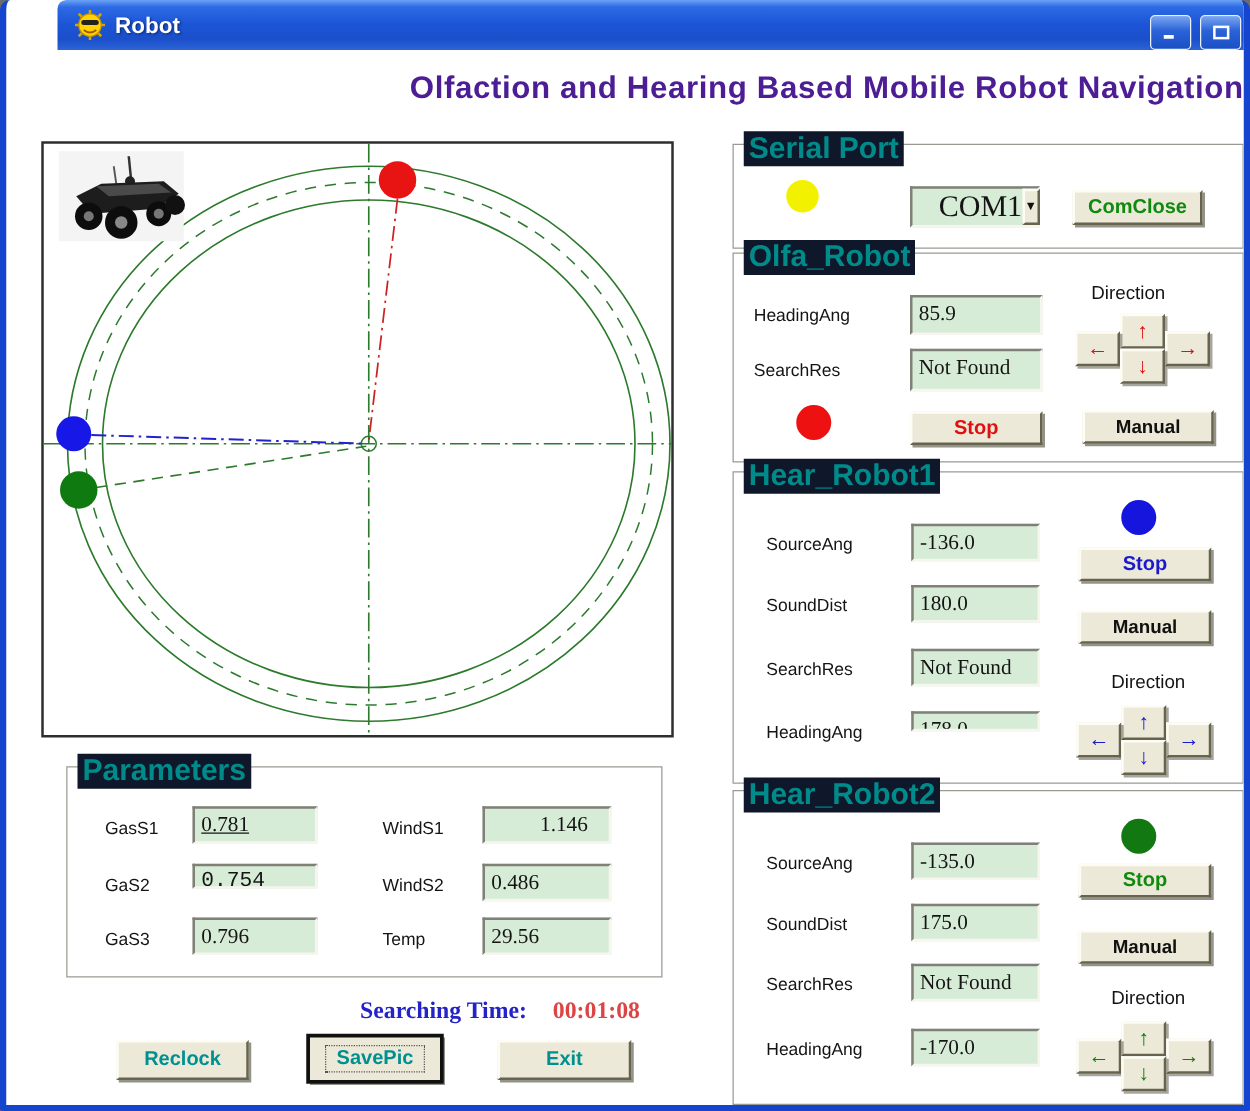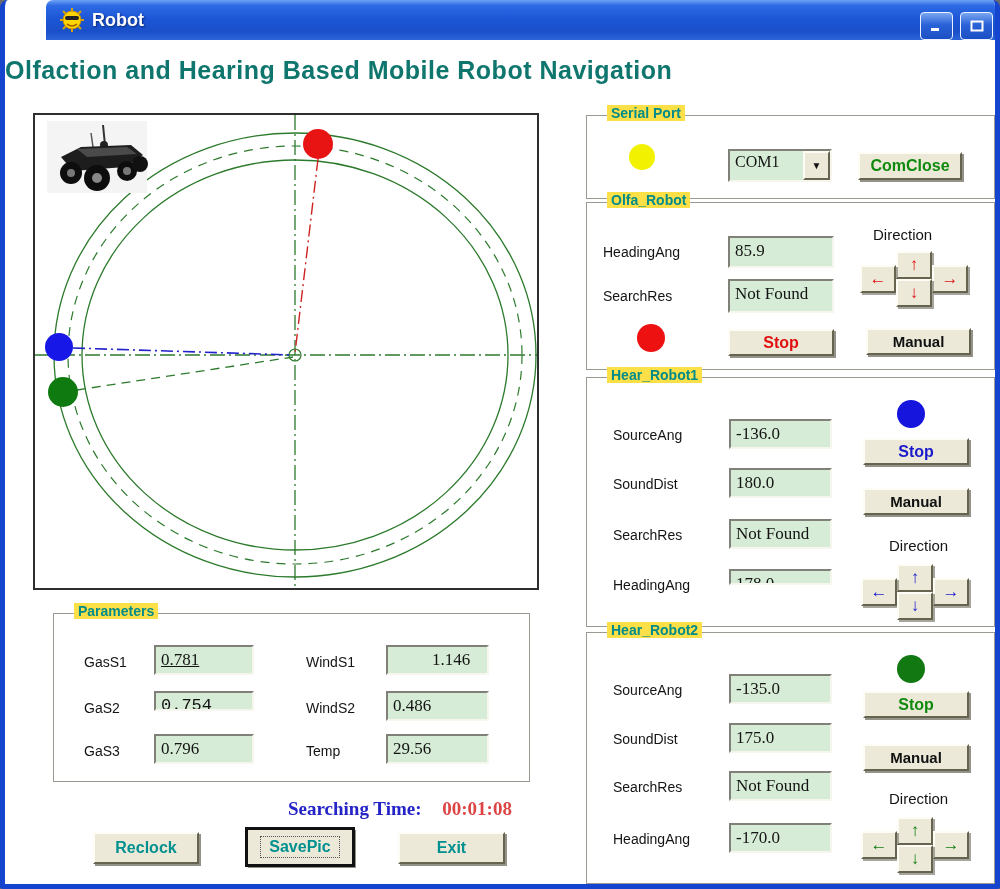--- a/index.html
+++ b/index.html
@@ -10,29 +10,29 @@
     background:linear-gradient(180deg,#6ba2f5 0%,#2d6ae4 14%,#1c55d6 48%,#1a4fc9 78%,#2c64d8 100%);
     border-radius:7px 7px 0 0;margin-left:46px;}
   .appicon{position:absolute;left:13px;top:7px;width:26px;height:26px;}
   .wtitle{position:absolute;left:46px;top:0;height:40px;line-height:40px;color:#fff;
     font-weight:bold;font-size:18px;text-shadow:1px 1px 2px #0a2a7a;}
   .winbtns{position:absolute;right:13px;top:12px;display:flex;gap:7px;}
   .wbtn{width:31px;height:26px;border-radius:4px;border:1px solid #eaf2ff;
     background:linear-gradient(180deg,#7aa7f0,#2a62d8 45%,#1c4fc4);display:flex;align-items:center;justify-content:center;}
   .wbtn.close{background:linear-gradient(180deg,#f0a08a,#dd5331 45%,#c43a1a);}
   
-  .pagetitle{position:absolute;left:0;top:56px;width:100%;text-align:left;
-    font-size:25px;font-weight:bold;color:#0f766e;letter-spacing:.5px;}
+  .pagetitle{position:absolute;left:0;top:56px;width:100%;text-align:right;
+    font-size:25px;font-weight:bold;color:#4c1d95;letter-spacing:.5px;}
   
   .plot{position:absolute;left:28px;top:113px;width:506px;height:477px;background:#fff;
     border:2px solid #2e2e2e;box-sizing:border-box;}
   
   .group{position:absolute;border:1px solid #9a9a92;background:#fff;}
-  .legend{position:absolute;top:-11px;left:20px;background:#fde047;padding:0 4px;
-    font-size:14px;font-weight:bold;color:#008b8b;}
+  .legend{position:absolute;top:-11px;left:8px;background:#0f172a;padding:0 4px;
+    font-size:24px;font-weight:bold;color:#008b8b;}
   .lbl{position:absolute;font-size:14px;color:#141414;white-space:nowrap;}
   .field{position:absolute;background:#d6ecd6;border:2px solid;
     border-color:#807f78 #f6f6ef #f6f6ef #807f78;box-sizing:border-box;
     font-family:"Liberation Serif",serif;font-size:17px;color:#141414;
     padding:3px 0 0 5px;overflow:hidden;}
   .ind{position:absolute;border-radius:50%;}
   
   .btn{position:absolute;background:#ece9d8;box-sizing:border-box;text-align:center;
     border:2px solid;border-color:#fdfdf6 #66634f #66634f #fdfdf6;
     box-shadow:2px 2px 0 rgba(60,58,40,.55);
@@ -41,22 +41,22 @@
   .btn.teal{color:#009090;font-size:16px;}
   .btn.red{color:#e01010;font-size:16px;}
   .btn.blue{color:#1a1acc;font-size:16px;}
   .btn.green{color:#0f8a0f;font-size:16px;}
   .btn.focusframe{border:2px solid #111;outline:2px solid #111;outline-offset:-1px;
     box-shadow:2px 2px 0 rgba(60,58,40,.55);}
   .btn.focusframe .inner{border:1px dotted #555;padding:1px 8px;}
   
   .combo{position:absolute;border:2px solid;border-color:#807f78 #f6f6ef #f6f6ef #807f78;
     background:#d6ecd6;box-sizing:border-box;display:flex;}
-  .combo .val{flex:1;font-family:"Liberation Serif",serif;font-size:16px;color:#141414;
-    padding:2px 0 0 5px;}
+  .combo .val{flex:1;font-family:"Liberation Serif",serif;font-size:24px;color:#141414;
+    padding:2px 0 0 21px;}
   .combo .drop{width:23px;background:#ece9d8;border:2px solid;
     border-color:#fdfdf6 #66634f #66634f #fdfdf6;display:flex;align-items:center;justify-content:center;
     font-size:10px;color:#111;}
   
   .dpad{position:absolute;width:108px;height:56px;}
   .dbtn{position:absolute;width:36px;height:28px;background:#ece9d8;box-sizing:border-box;
     border:2px solid;border-color:#fdfdf6 #66634f #66634f #fdfdf6;
     box-shadow:2px 2px 0 rgba(60,58,40,.45);
     display:flex;align-items:center;justify-content:center;
     font-size:17px;font-weight:bold;cursor:pointer;}

